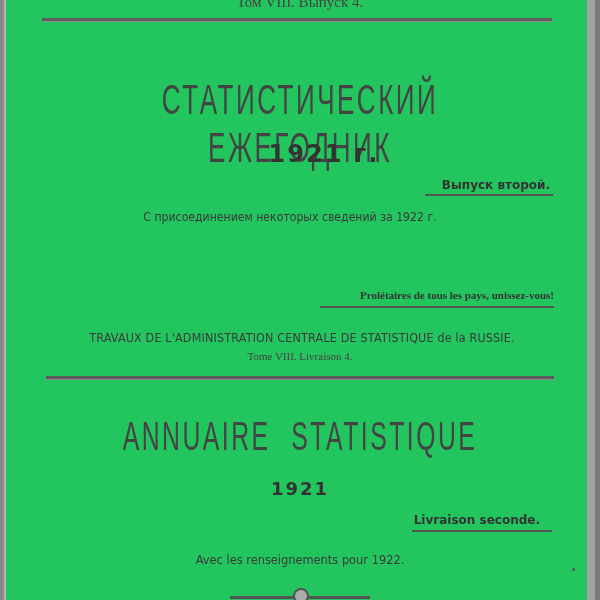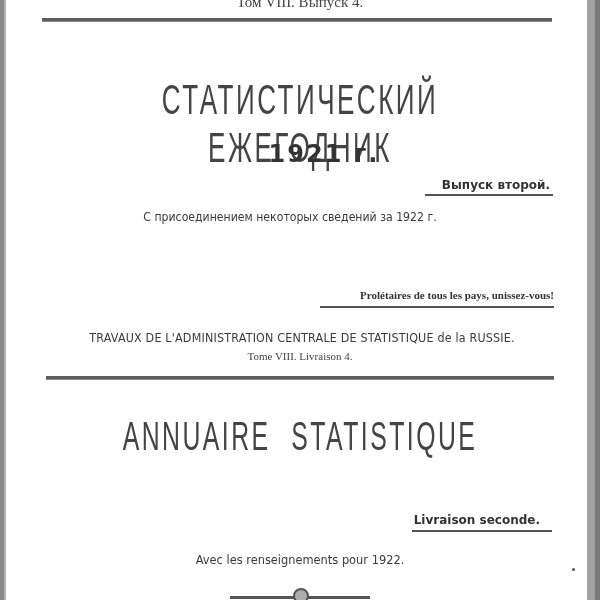--- a/index.html
+++ b/index.html
@@ -7,21 +7,21 @@
       padding: 0;
       width: 600px;
       height: 600px;
       overflow: hidden;
       background: #a9a9a9;
     }
     .page {
       position: relative;
       width: 600px;
       height: 600px;
-      background: #ffffff;
+      background: #22c55e;
       color: #3a3a3a;
       font-family: "Liberation Serif", serif;
     }
     .edge-left {
       position: absolute; left: 0; top: 0; width: 4px; height: 600px;
       background: #8a8a8a;
     }
     .edge-left-inner {
       position: absolute; left: 4px; top: 0; width: 2px; height: 600px;
       background: #b6b6b6;
@@ -89,20 +89,21 @@
   <div class="abs small-sans" style="top:210px; left:-10px; font-size:11.5px; transform:scaleX(0.95);">С присоединением некоторых сведений за 1922 г.</div>
 
   <div class="right-block" style="top:289px; right:46px; font-size:11px; font-family:'Liberation Serif', serif;margin-left:12px;">Prolétaires de tous les pays, unissez-vous!</div>
   <div class="thinrule" style="left:320px; top:306px; width:234px;"></div>
 
   <div class="abs small-sans" style="top:331px; left:2px; font-size:12px; transform:scaleX(0.93); letter-spacing:0.2px;">TRAVAUX DE L'ADMINISTRATION CENTRALE DE STATISTIQUE de la RUSSIE.</div>
   <div class="abs" style="top:350px; font-size:11px; color:#444;">Tome VIII. Livraison 4.</div>
   <div class="rule" style="left:46px; top:376px; width:508px;"></div>
 
   <div class="abs condensed title-fr">ANNUAIRE STATISTIQUE</div>
+  <div class="abs year" style="top:478px; font-size:18px;">1921</div>
 
   <div class="right-block" style="top:513px; right:60px; font-size:12px;">Livraison seconde.</div>
   <div class="thinrule" style="left:412px; top:530px; width:140px;"></div>
 
   <div class="abs small-sans" style="top:553px; left:0px; font-size:12px; transform:scaleX(0.95);">Avec les renseignements pour 1922.</div>
 
   <div class="thinrule" style="left:230px; top:596px; width:140px; height:3px;"></div>
   <div style="position:absolute; left:293px; top:588px; width:12px; height:12px; border:2px solid #555; border-radius:50%; background:#acacac;"></div>
 
   <div style="position:absolute; left:572px; top:568px; width:3px; height:3px; background:#555; border-radius:50%;"></div>

